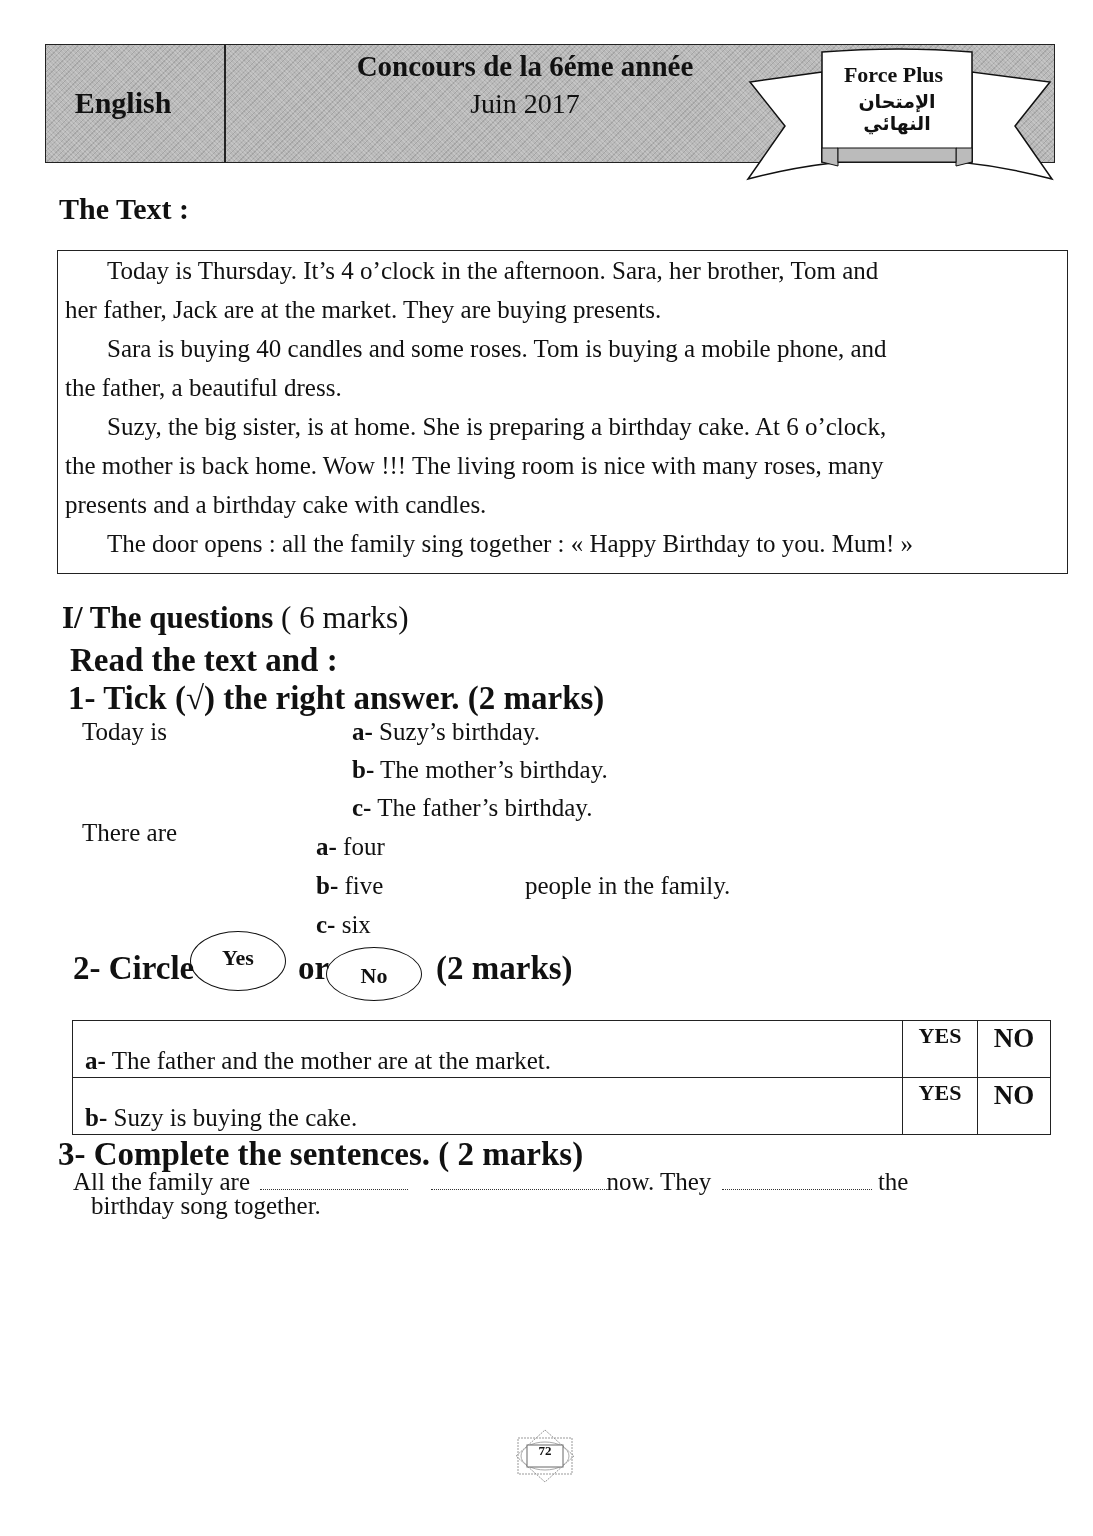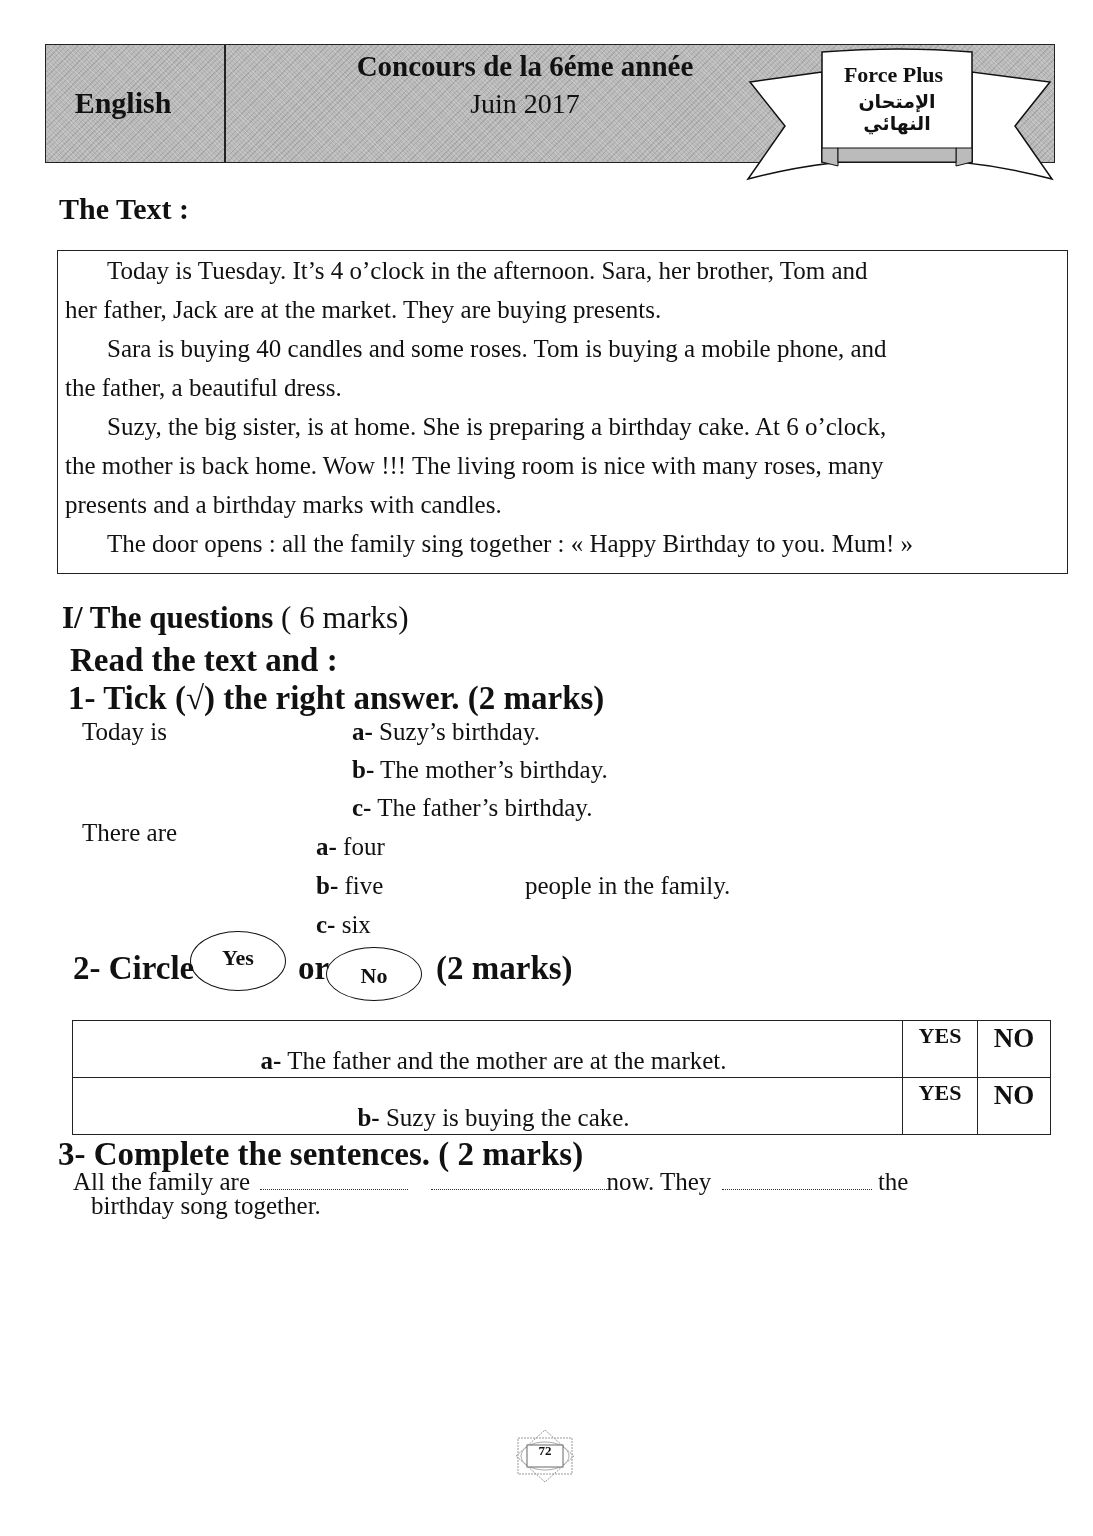--- a/index.html
+++ b/index.html
@@ -41,21 +41,21 @@
   .bold25 { font-weight: bold; font-size: 33px; }
   .reg25 { font-size: 25px; text-align: right; }
   .opt b { font-weight: bold; }
 
   .oval { position: absolute; border: 1.5px solid #111; border-radius: 50%;
           display: flex; align-items: center; justify-content: center;
           font-weight: bold; font-size: 22px; box-sizing: border-box; }
 
   table.yn { position: absolute; left: 72px; top: 1020px; width: 979px;
              border-collapse: collapse; font-size: 25px; }
-  table.yn td { border: 1.5px solid #222; padding: 0; height: 54px; vertical-align: bottom; text-align: center; }
+  table.yn td { border: 1.5px solid #222; padding: 0; height: 54px; vertical-align: bottom; }
   table.yn td.stmt { padding-left: 12px; padding-bottom: 2px; }
   table.yn td.yes { width: 74px; text-align: center; vertical-align: top; font-weight: bold; font-size: 22px; padding-top: 2px; }
   table.yn td.no { width: 72px; text-align: center; vertical-align: top; font-weight: bold; font-size: 27px; padding-top: 2px; }
 
   .dots { display: inline-block; border-bottom: 1.5px dotted #333; height: 18px; vertical-align: baseline; }
 
   .page-num { left: 512px; top: 1428px; width: 66px; height: 56px; }
   .page-num-text { left: 512px; top: 1443px; width: 66px; text-align: center; font-size: 13px; font-weight: bold; }
 </style>
 </head>
@@ -75,27 +75,27 @@
 
   <path d="M82 104 L82 118 L98 122 L98 104 Z" fill="#bbb" stroke="#111" stroke-width="1"></path>
   <path d="M232 104 L232 118 L216 122 L216 104 Z" fill="#bbb" stroke="#111" stroke-width="1"></path>
   <rect x="98" y="104" width="118" height="14" fill="#bbb" stroke="#111" stroke-width="1"></rect>
 </svg>
 <div class="abs badge-en">Force Plus</div>
 <div class="abs badge-ar">الإمتحان النهائي</div>
 
 <div class="abs section-title">The Text :</div>
 <div class="abs textbox"></div>
-<div class="para indent" style="top:251px">Today is Tuesday. It’s 4 o’clock in the afternoon. Sara, her brother, Tom and</div>
+<div class="para indent" style="top:251px">Today is Thursday. It’s 4 o’clock in the afternoon. Sara, her brother, Tom and</div>
 <div class="para" style="top:290px">her father, Jack are at the market. They are buying presents.</div>
 <div class="para indent" style="top:329px">Sara is buying 40 candles and some roses. Tom is buying a mobile phone, and</div>
 <div class="para" style="top:368px">the father, a beautiful dress.</div>
 <div class="para indent" style="top:407px">Suzy, the big sister, is at home. She is preparing a birthday cake. At 6 o’clock,</div>
 <div class="para" style="top:446px">the mother is back home.  Wow !!! The living room is nice with many roses, many</div>
-<div class="para" style="top:485px">presents and a birthday marks with candles.</div>
+<div class="para" style="top:485px">presents and a birthday cake with candles.</div>
 <div class="para indent" style="top:524px">The door opens : all the family sing together :  « Happy Birthday to you. Mum! »</div>
 
 <div class="abs q-head">
   <b>I/ The questions</b><span> ( 6 marks)</span>
 </div>
 <div class="abs bold25" style="left:70px; top:642px;">Read the text and :</div>
 <div class="abs bold25" style="left:68px; top:680px;">1- Tick (√) the right answer. (2 marks)</div>
 
 <div class="abs reg25" style="left:82px; top:718px;">Today is</div>
 <div class="abs reg25 opt" style="left:352px; top:718px;"><b>a-</b><span> Suzy’s birthday.</span></div>

